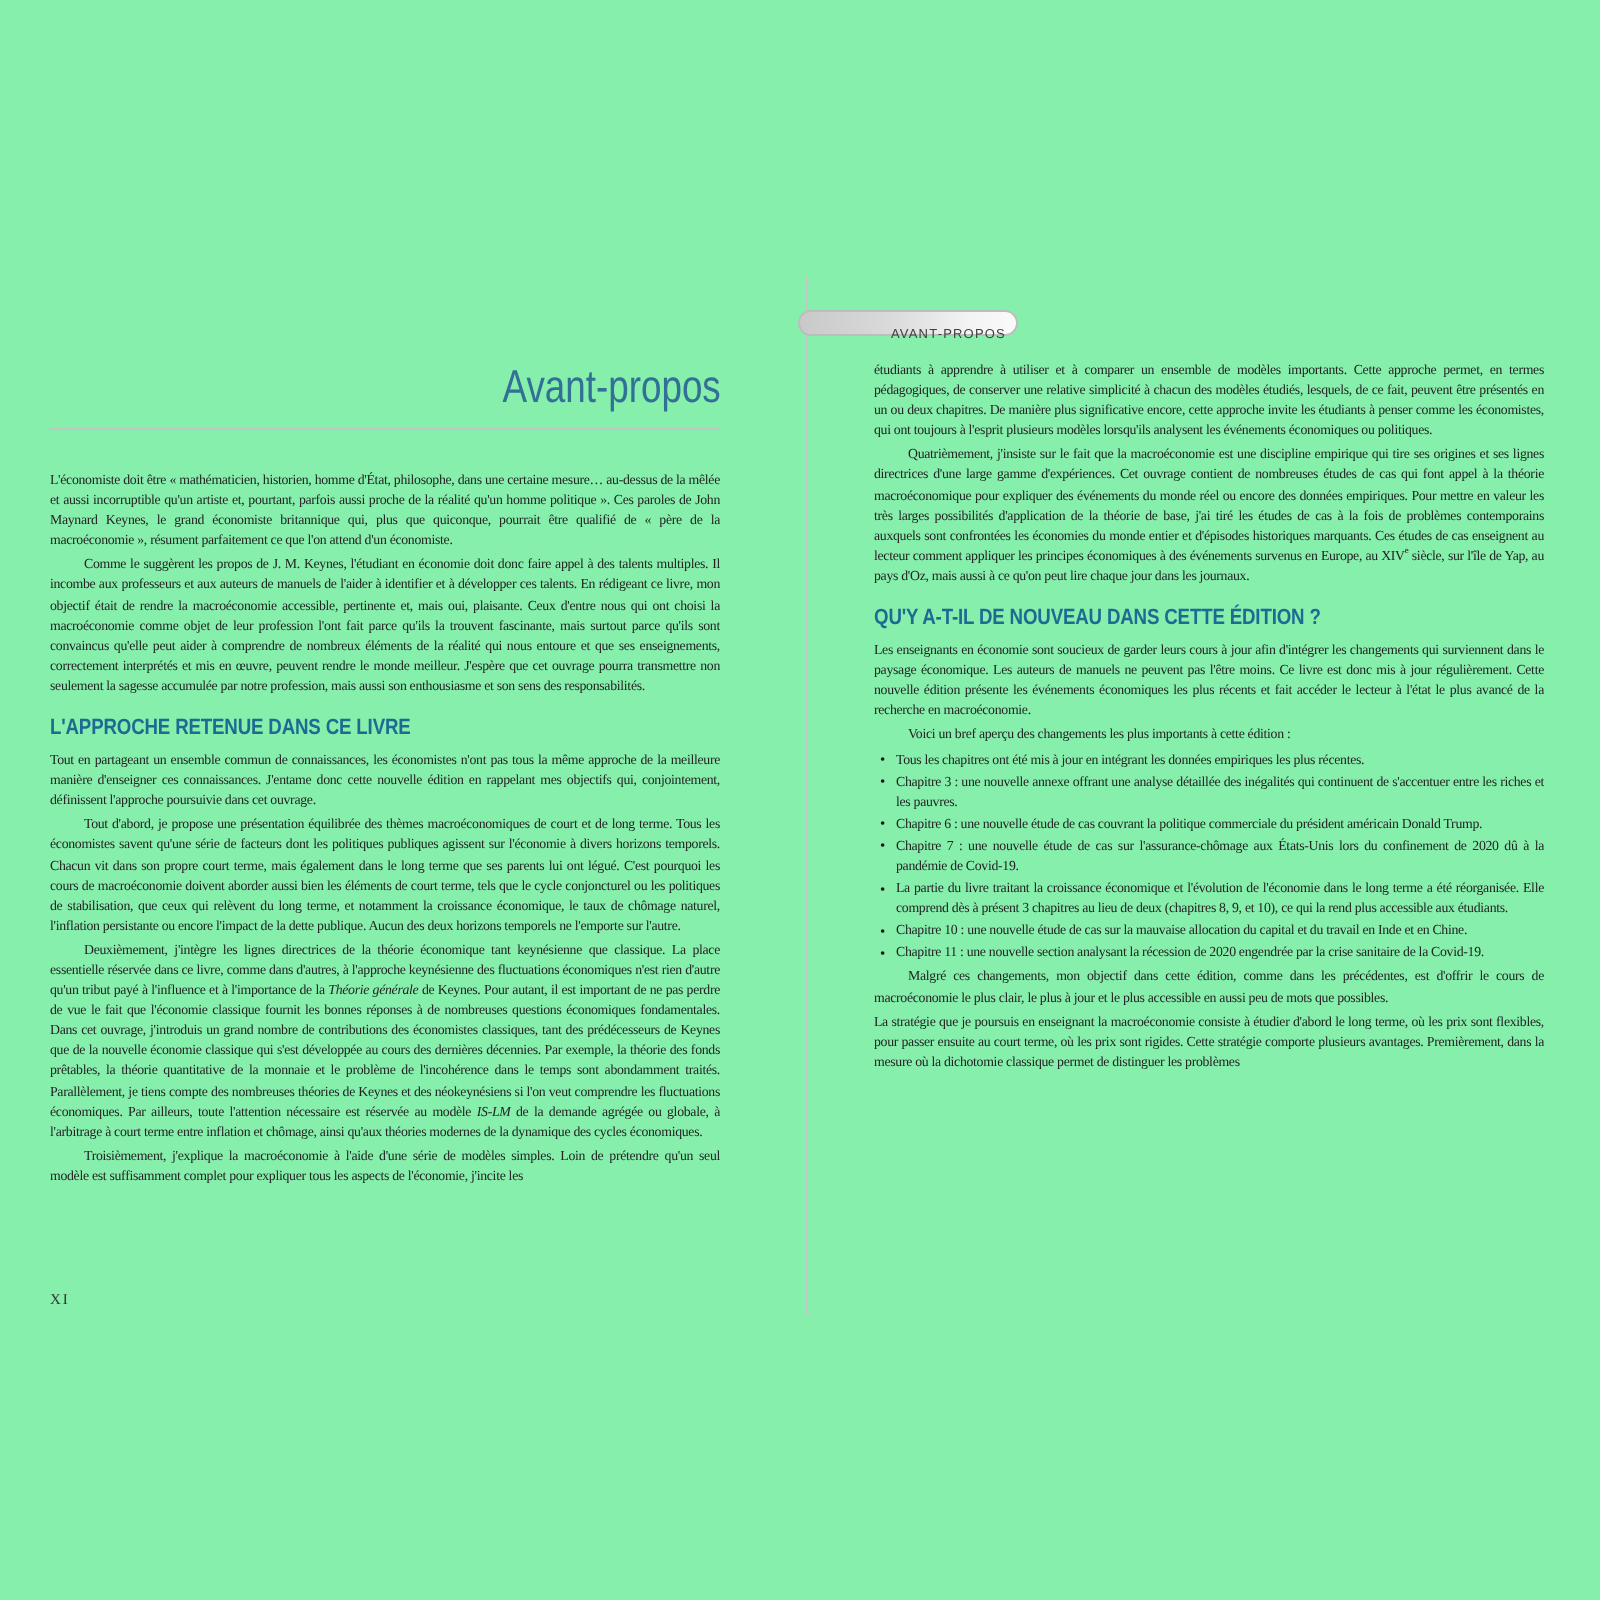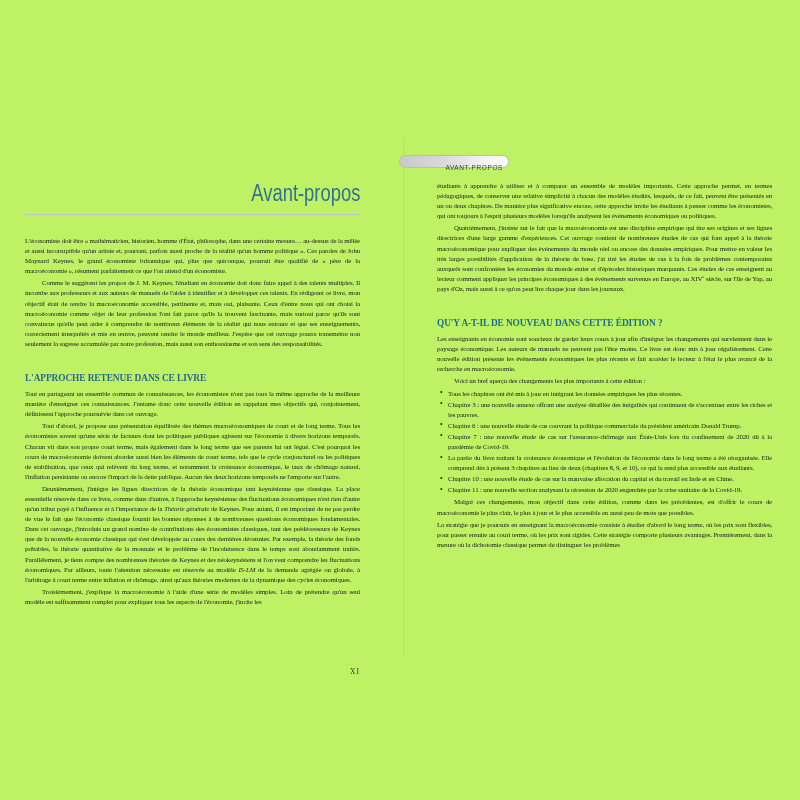--- a/index.html
+++ b/index.html
@@ -1,17 +1,17 @@
 <!DOCTYPE html>
 <html lang="fr"><head>
 <meta charset="utf-8">
 <style>
   html, body { margin:0; padding:0; background:#ffffff; }
   .canvas {
-    position:relative; width:800px; height:800px; background:#bef264;
+    position:relative; width:800px; height:800px; background:#86efac;
     font-family:"Liberation Serif", serif; overflow:hidden;
   }
   .page { position:absolute; top:0; height:800px; }
   .page.left  { left:25px;  width:335px; }
   .page.right { left:437px; width:335px; }
 
   
   .title {
     position:absolute; top:180px; left:0; right:0; margin:0;
     text-align:right; font-family:"Liberation Sans", sans-serif;
@@ -43,35 +43,35 @@
 
   p {
     margin:0 0 2px; font-size:6.9px; line-height:10.1px;
     text-align:justify; color:#232323; letter-spacing:-0.15px;
   }
   p.ind { text-indent:17px; }
   i { font-style:italic; }
   sup { font-size:0.65em; line-height:0; vertical-align:super; }
 
   h2 {
-    margin:22px 0 6px; font-family:Liberation Serif, serif;
+    margin:9px 0 6px; font-family:Liberation Sans, sans-serif;
     font-weight:bold; font-size:11px; color:#1f6a93; white-space:nowrap;
   }
   h2 .cond { display:inline-block; transform:scaleX(0.85); transform-origin:0 50%; letter-spacing:-0.1px; }
 
   ul { margin:0 0 2px; padding:0 0 0 11px; list-style:none; }
   li {
     position:relative; margin:0 0 1px; font-size:6.9px; line-height:10.1px;
     text-align:justify; color:#232323; letter-spacing:-0.15px;
   }
   li::before { content:"\2022"; position:absolute; left:-8px; top:-0.5px; font-size:7.5px; color:#141414; }
 
   .pageno {
-    position:absolute; top:645px; left:0; right:0; text-align:right;
-    font-size:7.5px; letter-spacing:1px; color:#333333;margin-top:22px;
+    position:absolute; top:645px; left:0; right:0; text-align:left;
+    font-size:7.5px; letter-spacing:1px; color:#333333;
   }
 </style>
 </head>
 <body>
 
 <div class="canvas">
 
   <div class="gutter-line"></div>
 
   <div class="header-tab">

